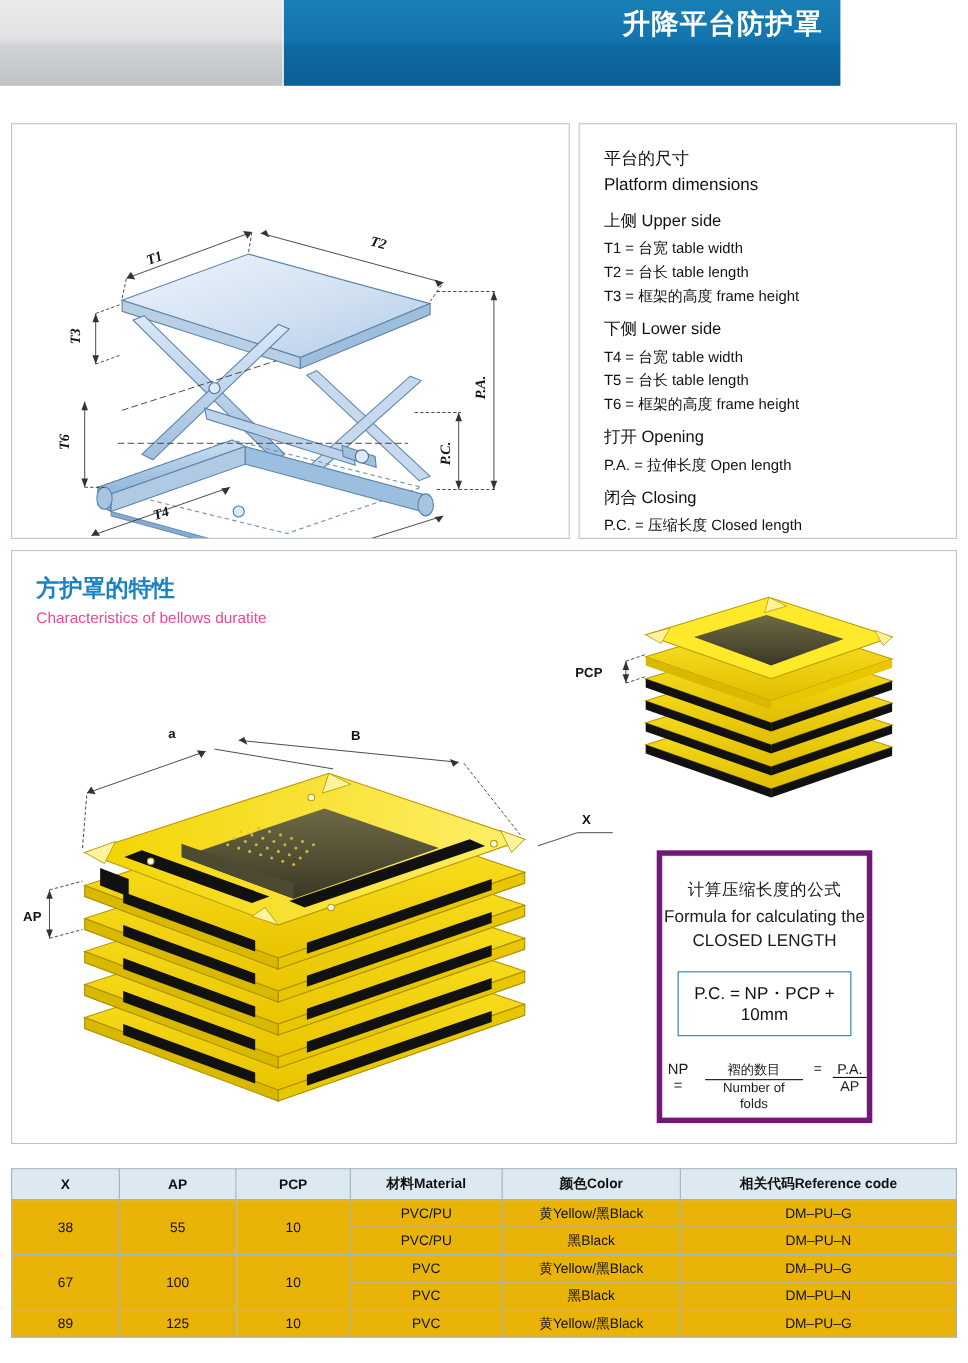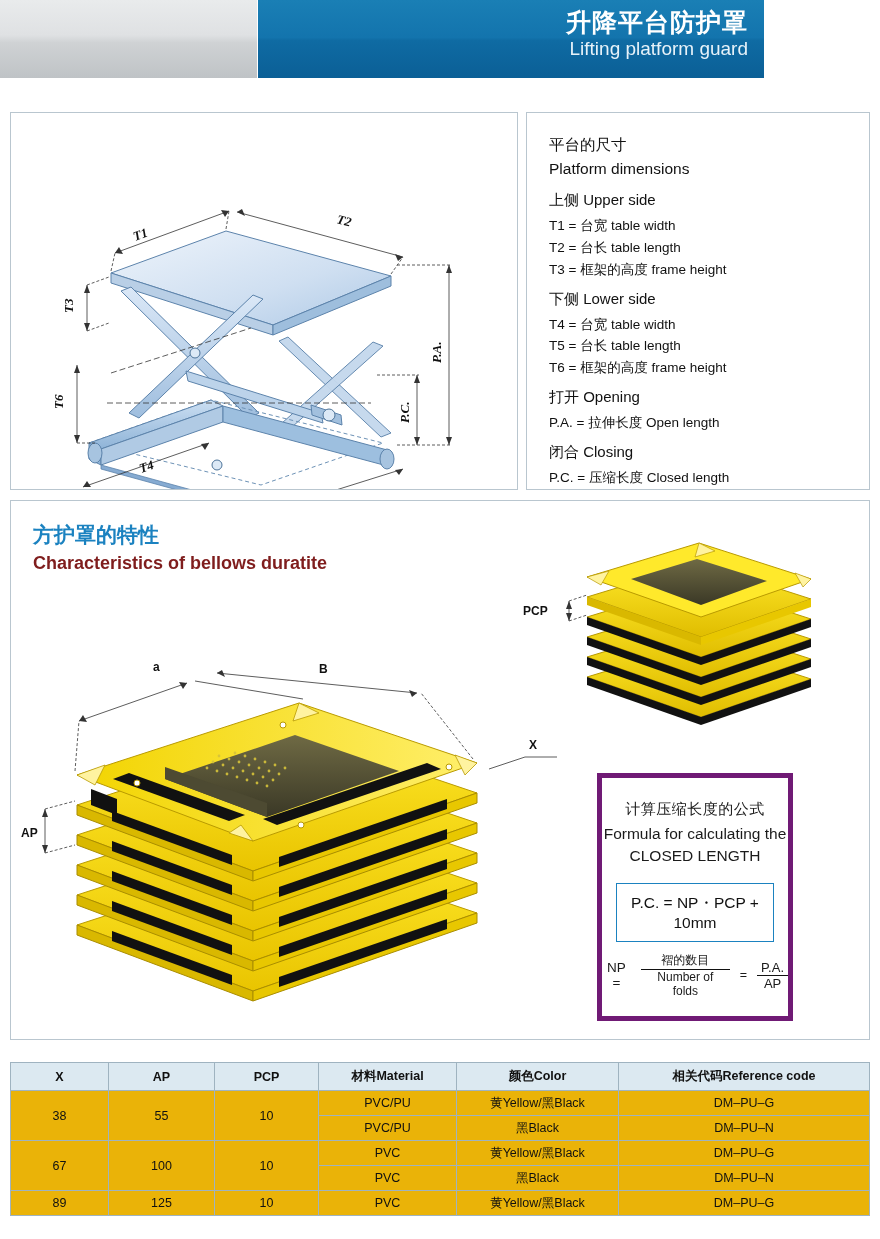--- a/index.html
+++ b/index.html
@@ -50,38 +50,38 @@
   .dims-head { font-size: 15px; color:#111; margin: 9px 0 5px 0; }
   .dims-row { font-size: 13.5px; color:#111; line-height: 1.62; }
 
   
   .bellows-title-cn {
     position:absolute; left: 22px; top: 20px;
     font-size: 21px; font-weight:bold; color:#1b82c0;
   }
   .bellows-title-en {
     position:absolute; left: 22px; top: 52px;
-    font-size: 18px; color:#7f1d1d; font-weight:700;
+    font-size: 14px; color:#ec4899; font-weight:400;
   }
 
   
   .formula-box {
     position:absolute; left: 586px; top: 272px; width: 196px; height: 248px;
     border:5px solid #701a75; background:#fff;
     text-align:center;
   }
   .formula-cn { font-size: 15px; margin-top: 22px; letter-spacing:.5px;}
   .formula-en1 { font-size: 15.5px; margin-top: 6px; }
   .formula-en2 { font-size: 15.5px; margin-top: 4px; }
   .formula-eq {
     margin: 18px 14px 0 14px; border:1px solid #1b82c0; padding: 9px 4px;
     font-size: 15.5px; color:#111;
   }
   .np-line {
-    margin-top: 10px; display:flex; align-items:center; justify-content:center;
+    margin-top: 22px; display:flex; align-items:flex-start; justify-content:center;
     font-size: 12.5px; gap:10px;
   }
   .np-label { font-size:13.5px; }
   .frac { display:inline-block; text-align:center; }
   .frac .num { display:block; padding:0 4px; font-size:12px; }
   .frac .den { display:block; padding:0 4px; border-top:1px solid #111; font-size:12px; }
   .frac.big .num, .frac.big .den { font-size:13px; }
 
   
   .spec-table {
@@ -102,21 +102,20 @@
   .lbl { font-family:"Liberation Sans", sans-serif; font-size:12px; fill:#111; font-weight:bold;}
   .lbl-i { font-family:"Liberation Serif", serif; font-size:13px; fill:#111; font-style:italic; font-weight:bold;}
 </style>
 </head>
 <body>
 
 <div class="header">
   <div class="header-left"></div>
   <div class="header-right">
     <div class="header-cn">升降平台防护罩</div>
-    <div class="header-en">Lifting platform guard</div>
   </div>
 </div>
 
 <div class="panel" id="panel-drawing">
   <svg width="506" height="376" viewBox="0 0 506 376">
     <defs>
       <linearGradient id="topPlate" x1="0" y1="0" x2="1" y2="1">
         <stop offset="0%" stop-color="#eef4fb"></stop>
         <stop offset="60%" stop-color="#cfdff1"></stop>
         <stop offset="100%" stop-color="#aec9e6"></stop>

